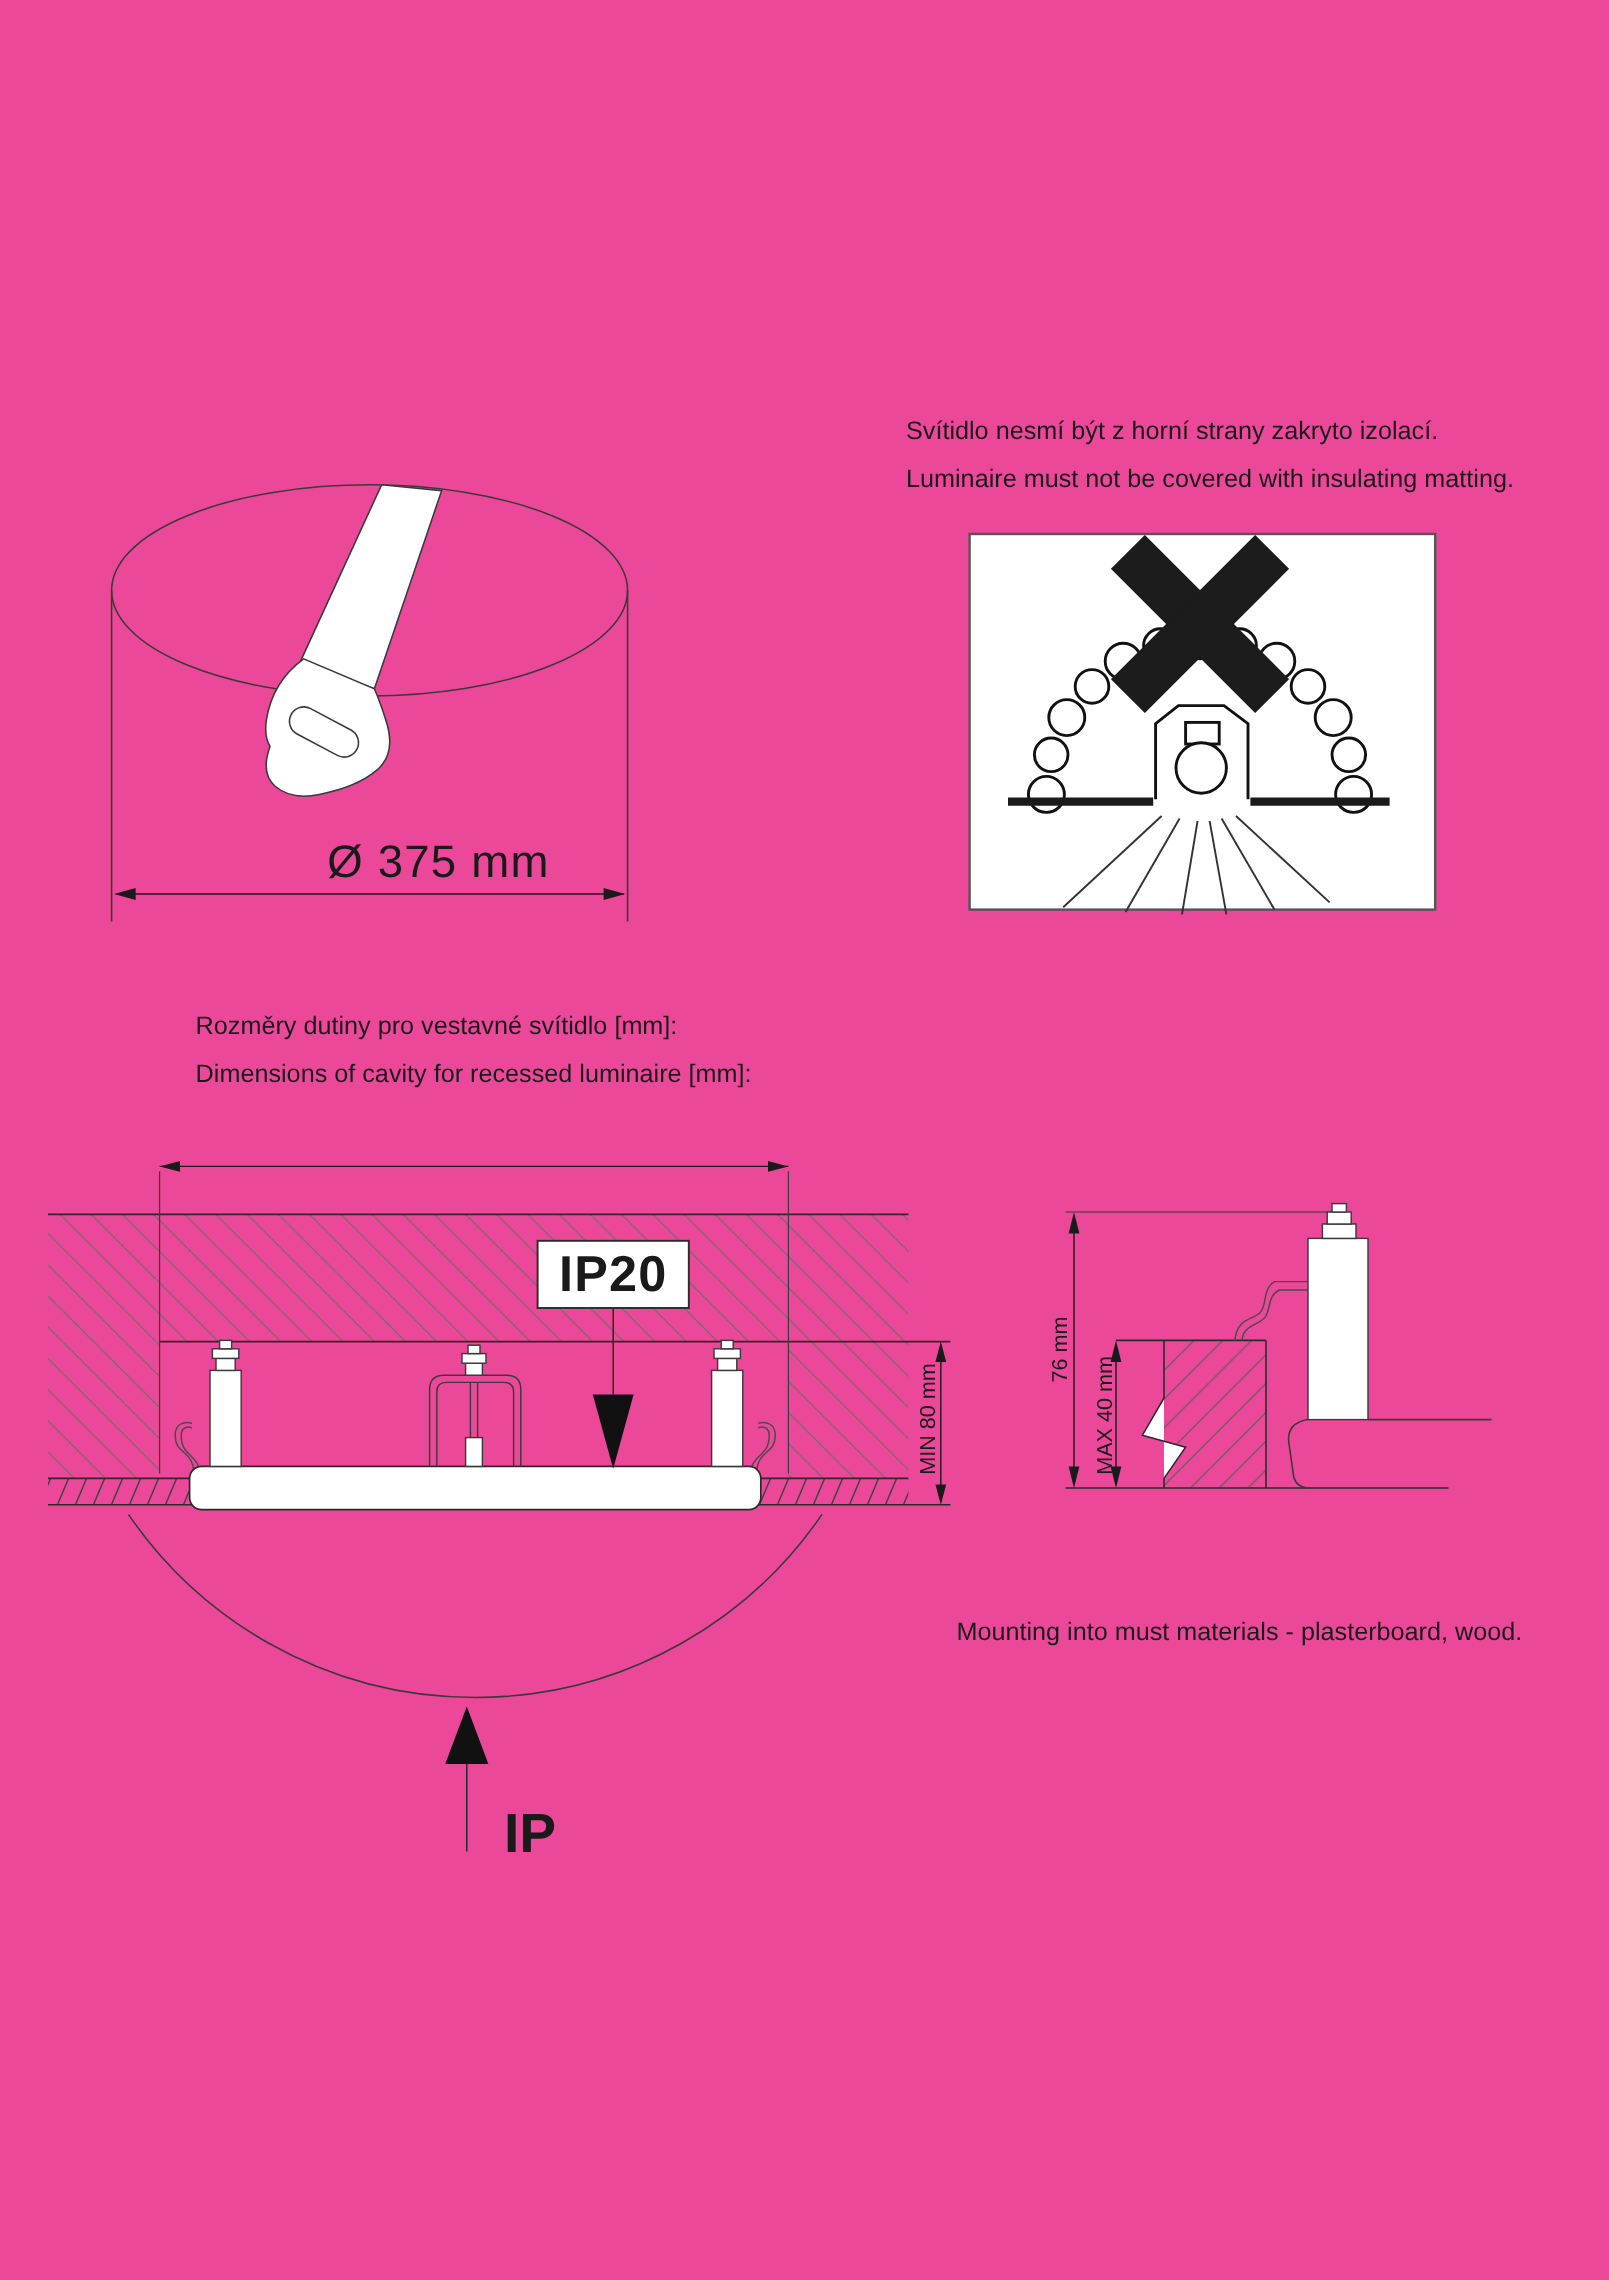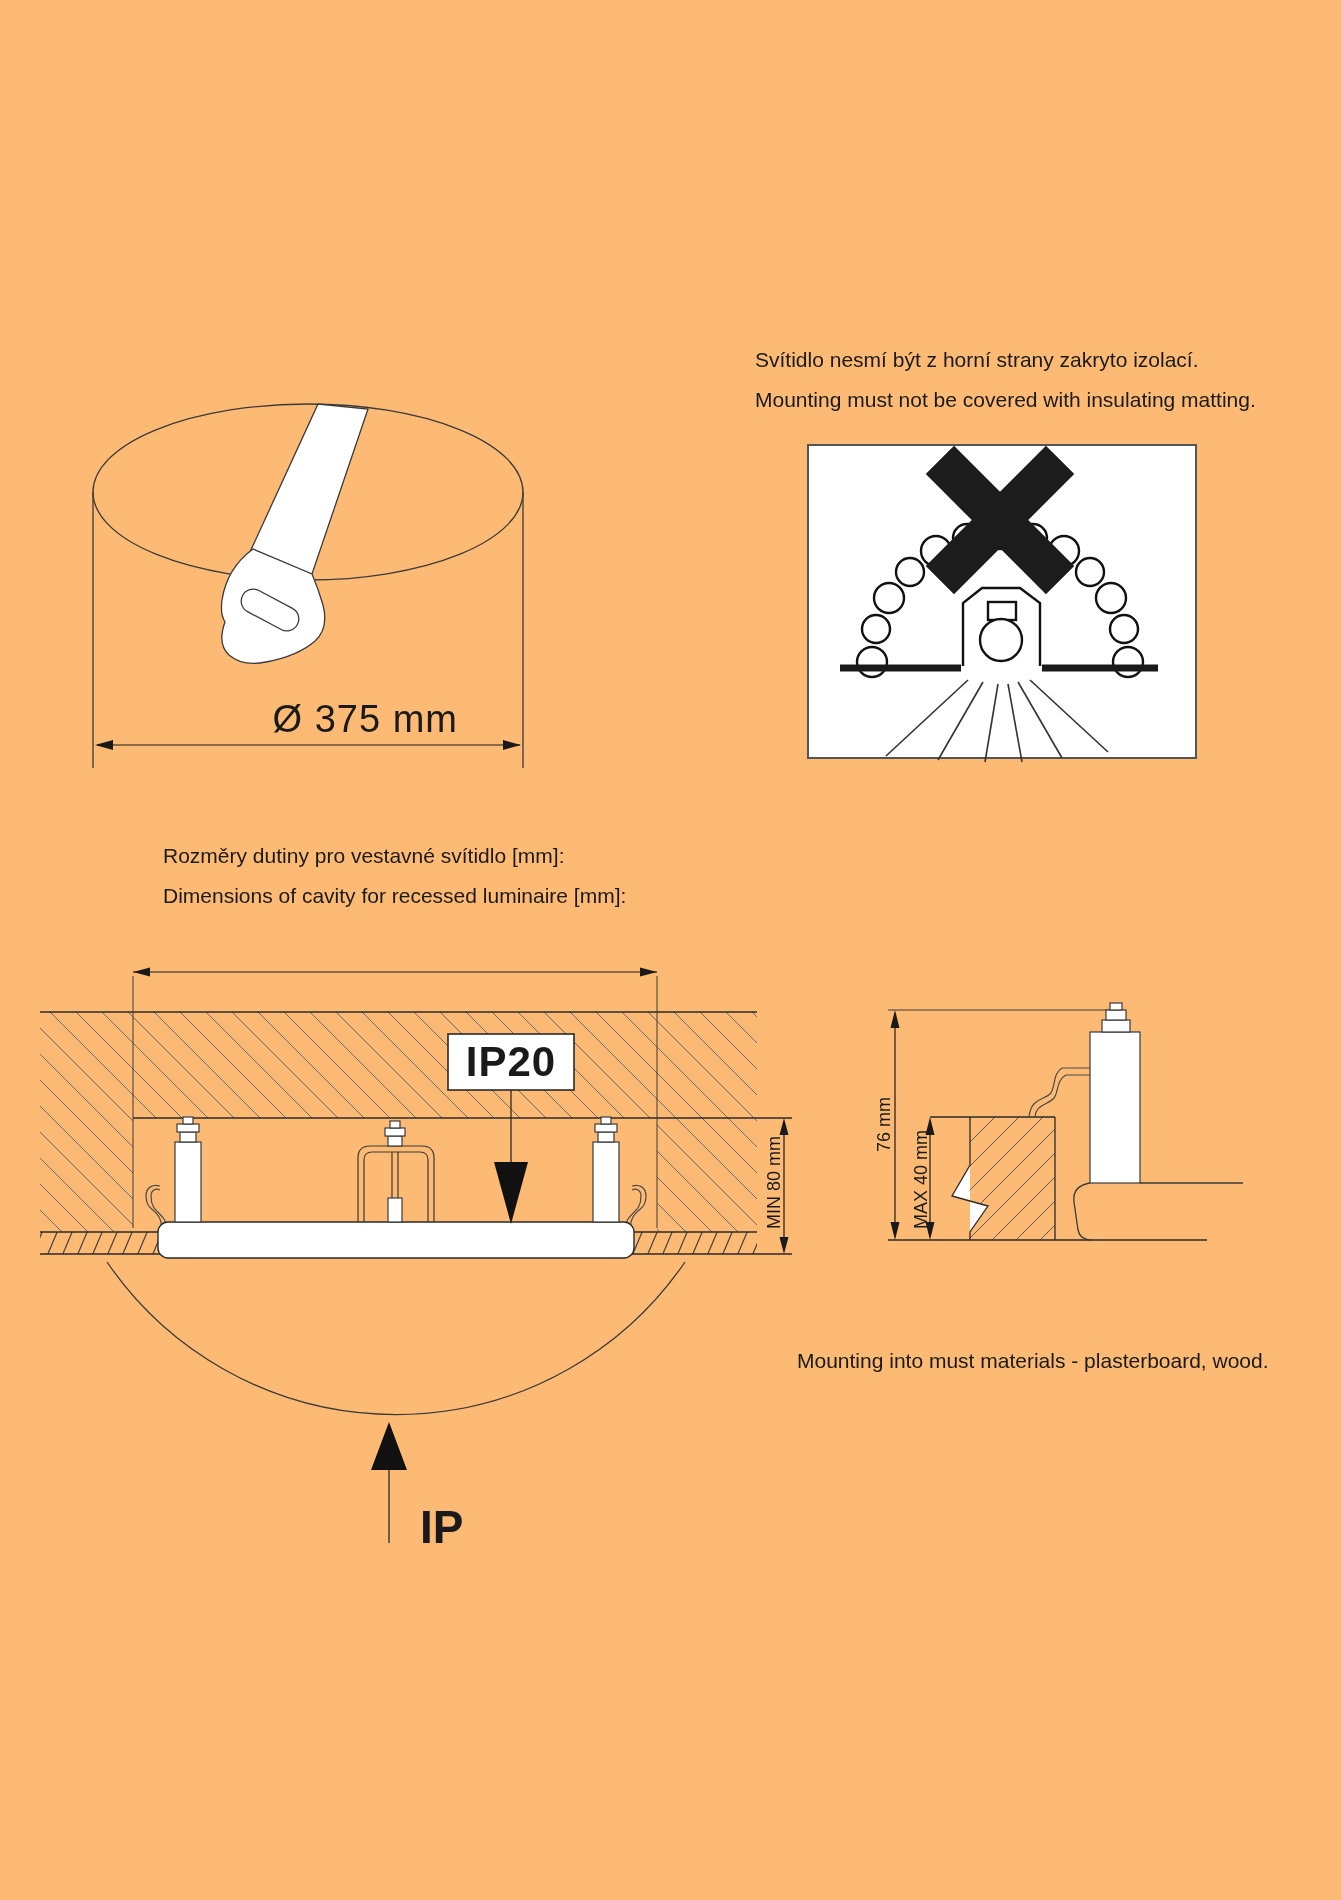--- a/index.html
+++ b/index.html
@@ -1,17 +1,17 @@
 <!DOCTYPE html>
 <html><head>
 <meta charset="utf-8">
 <style>
   html,body{margin:0;padding:0;background:#fff;}
   #page{
-    position:relative;width:1341px;height:1900px;background:#fdba74;
+    position:relative;width:1341px;height:1900px;background:#ec4899;
     font-family:"Liberation Sans", sans-serif;color:#1a1a1a;overflow:hidden;
   }
   #art{position:absolute;left:0;top:0;width:1341px;height:1900px;}
   .txt{position:absolute;white-space:nowrap;color:#1a1a1a;}
   .note{font-size:21px;}
   .dimlabel{font-size:18px;}
   .big-dim{font-size:38px;letter-spacing:1px;}
   .rot{transform:rotate(-90deg);text-align:center;}
   .ip20{font-size:42px;font-weight:bold;text-align:center;letter-spacing:1px;}
   .ip{font-size:46px;font-weight:bold;}
@@ -214,21 +214,21 @@
       </g>
 
       <g fill="none" stroke="#3a3a3a" stroke-width="1.3">
         <path d="M1140,1183 H1243"></path>
         <path d="M1090,1183 Q1072,1186 1074,1202 L1078,1230 Q1080,1240 1092,1240"></path>
       </g>
     </g>
   </svg>
 
   <div class="txt note" style="left:755px;top:348px;">Svítidlo nesmí být z horní strany zakryto izolací.</div>
-  <div class="txt note" style="left:755px;top:388px;">Mounting must not be covered with insulating matting.</div>
+  <div class="txt note" style="left:755px;top:388px;">Luminaire must not be covered with insulating matting.</div>
 
   <div class="txt big-dim center" style="left:158px;top:698px;width:300px;">Ø 375 mm</div>
 
   <div class="txt note" style="left:163px;top:844px;">Rozměry dutiny pro vestavné svítidlo [mm]:</div>
   <div class="txt note" style="left:163px;top:884px;">Dimensions of cavity for recessed luminaire [mm]:</div>
 
 
   <div class="txt ip20" style="left:448px;top:1034px;width:126px;height:56px;line-height:56px;border-radius:21px;">IP20</div>
 
   <div class="txt dimlabel rot" style="left:714px;top:1172px;width:120px;">MIN 80 mm</div>

